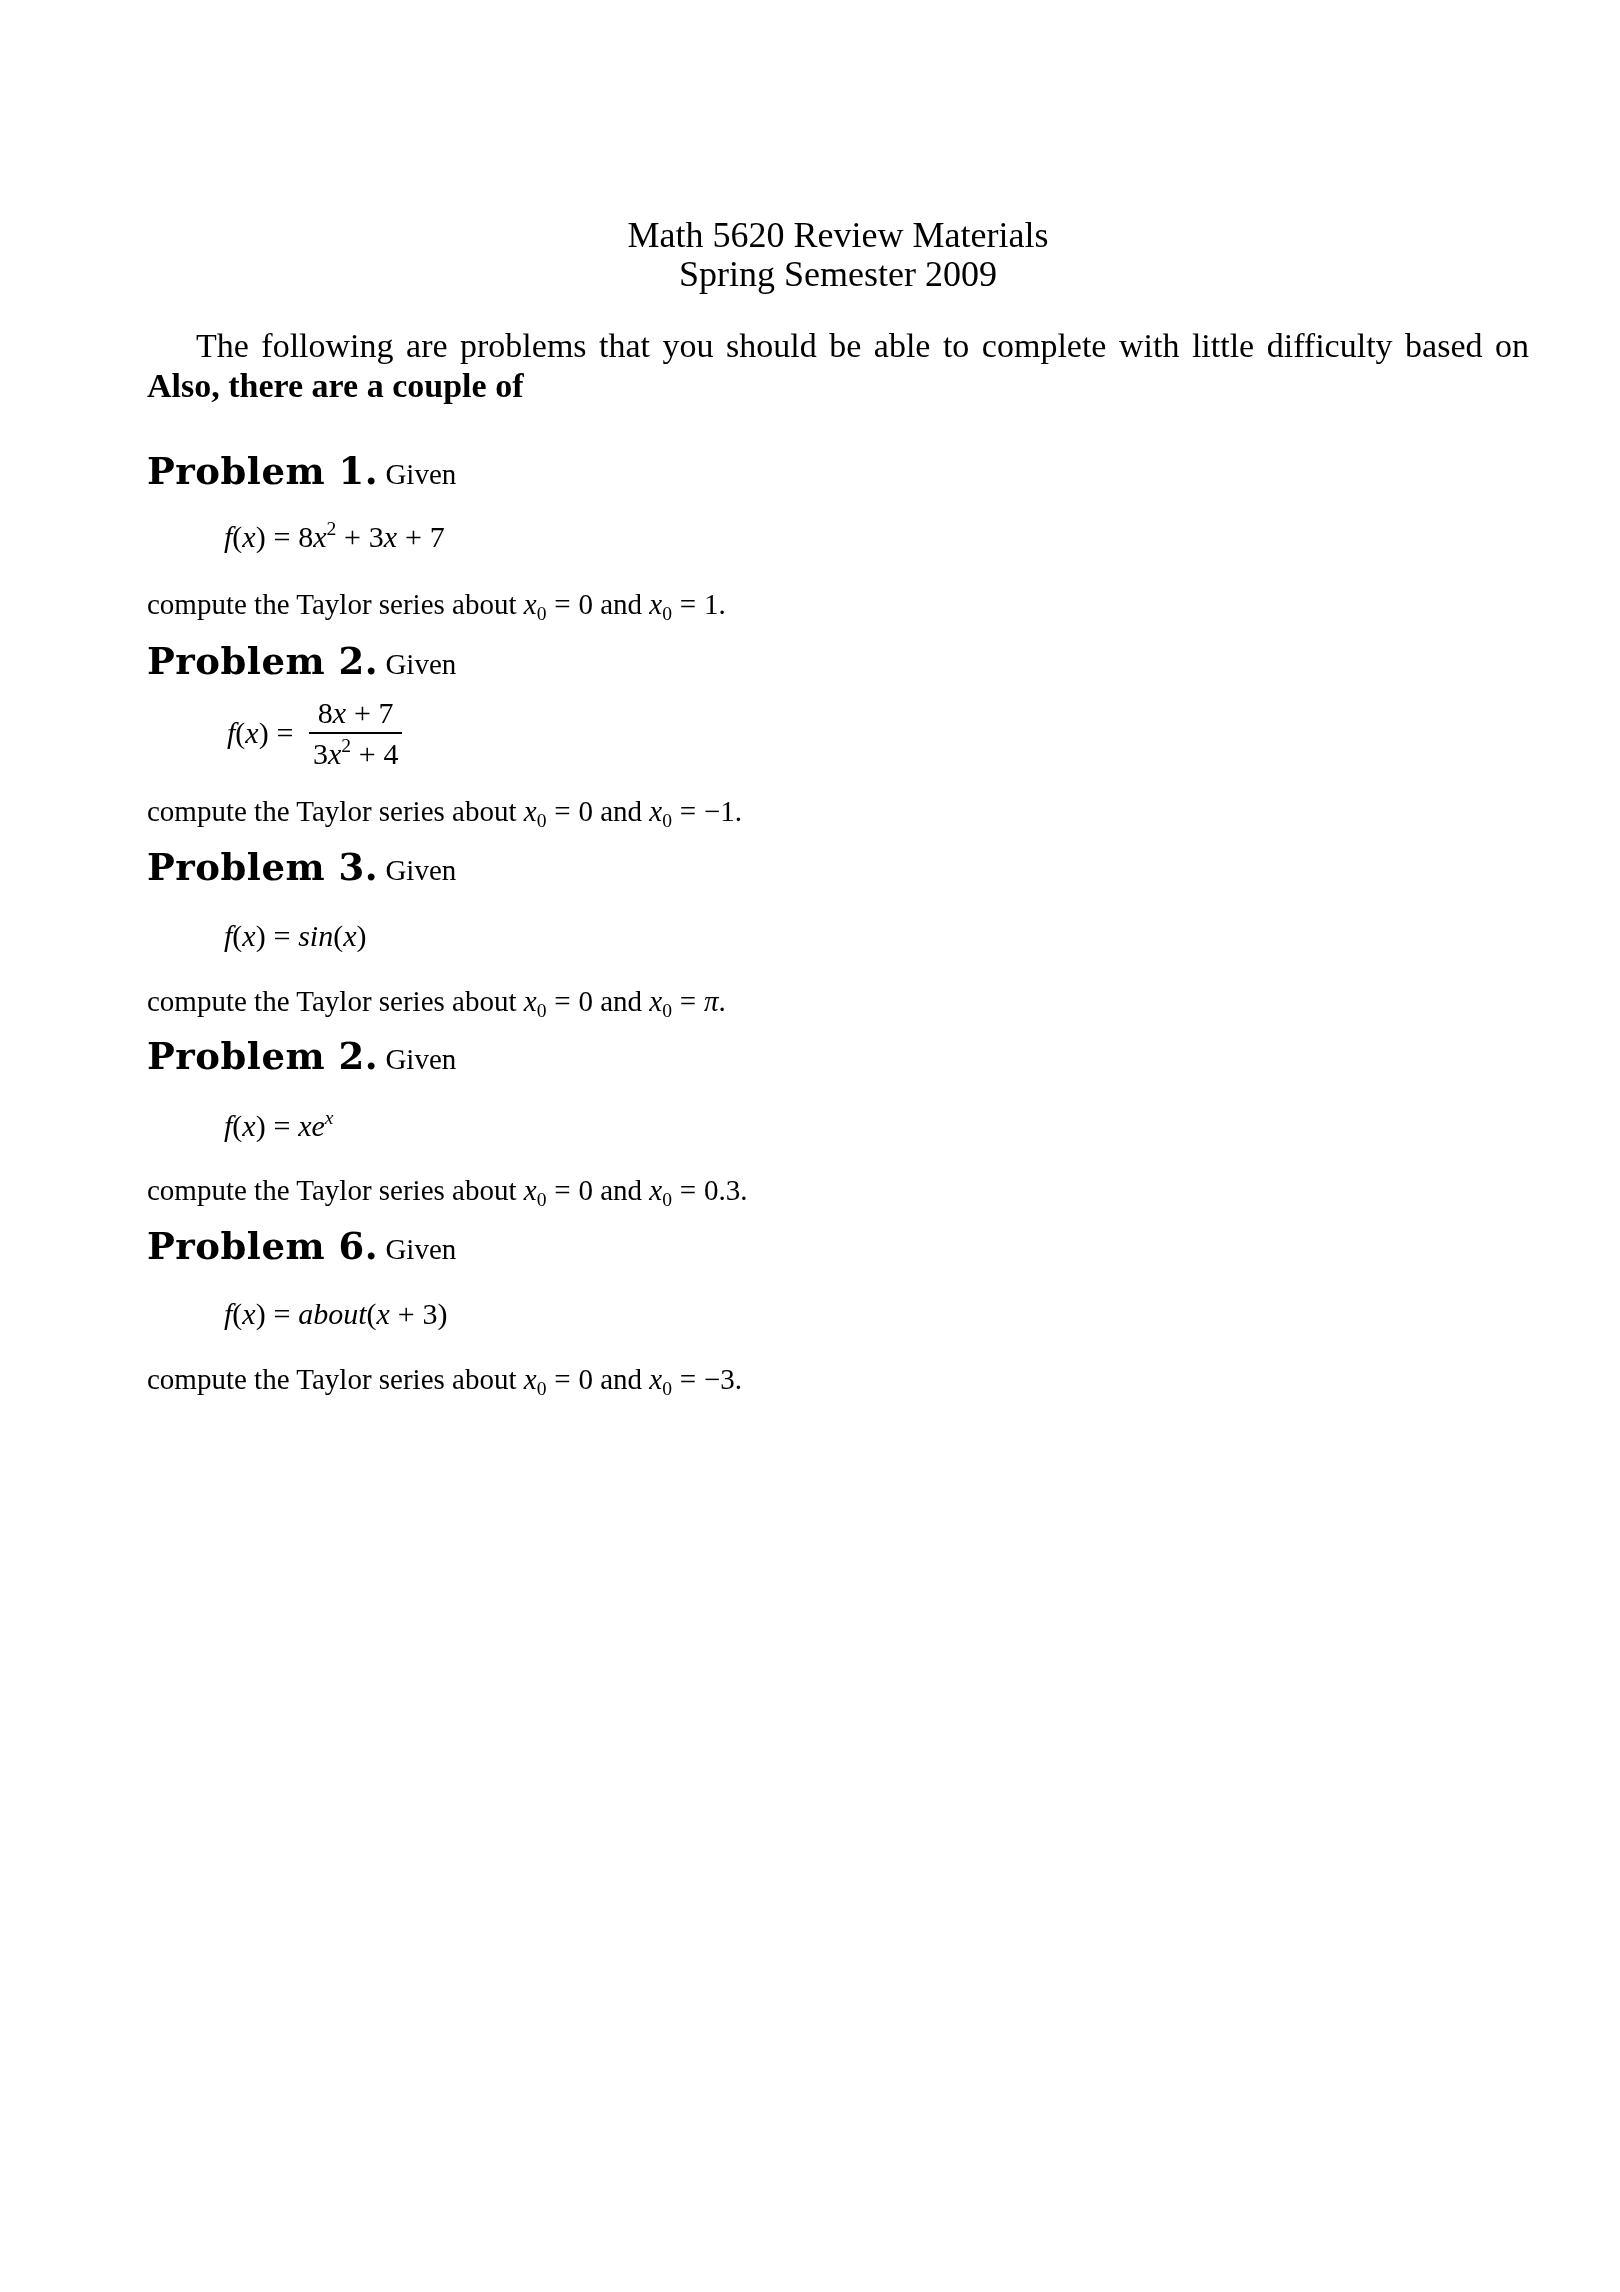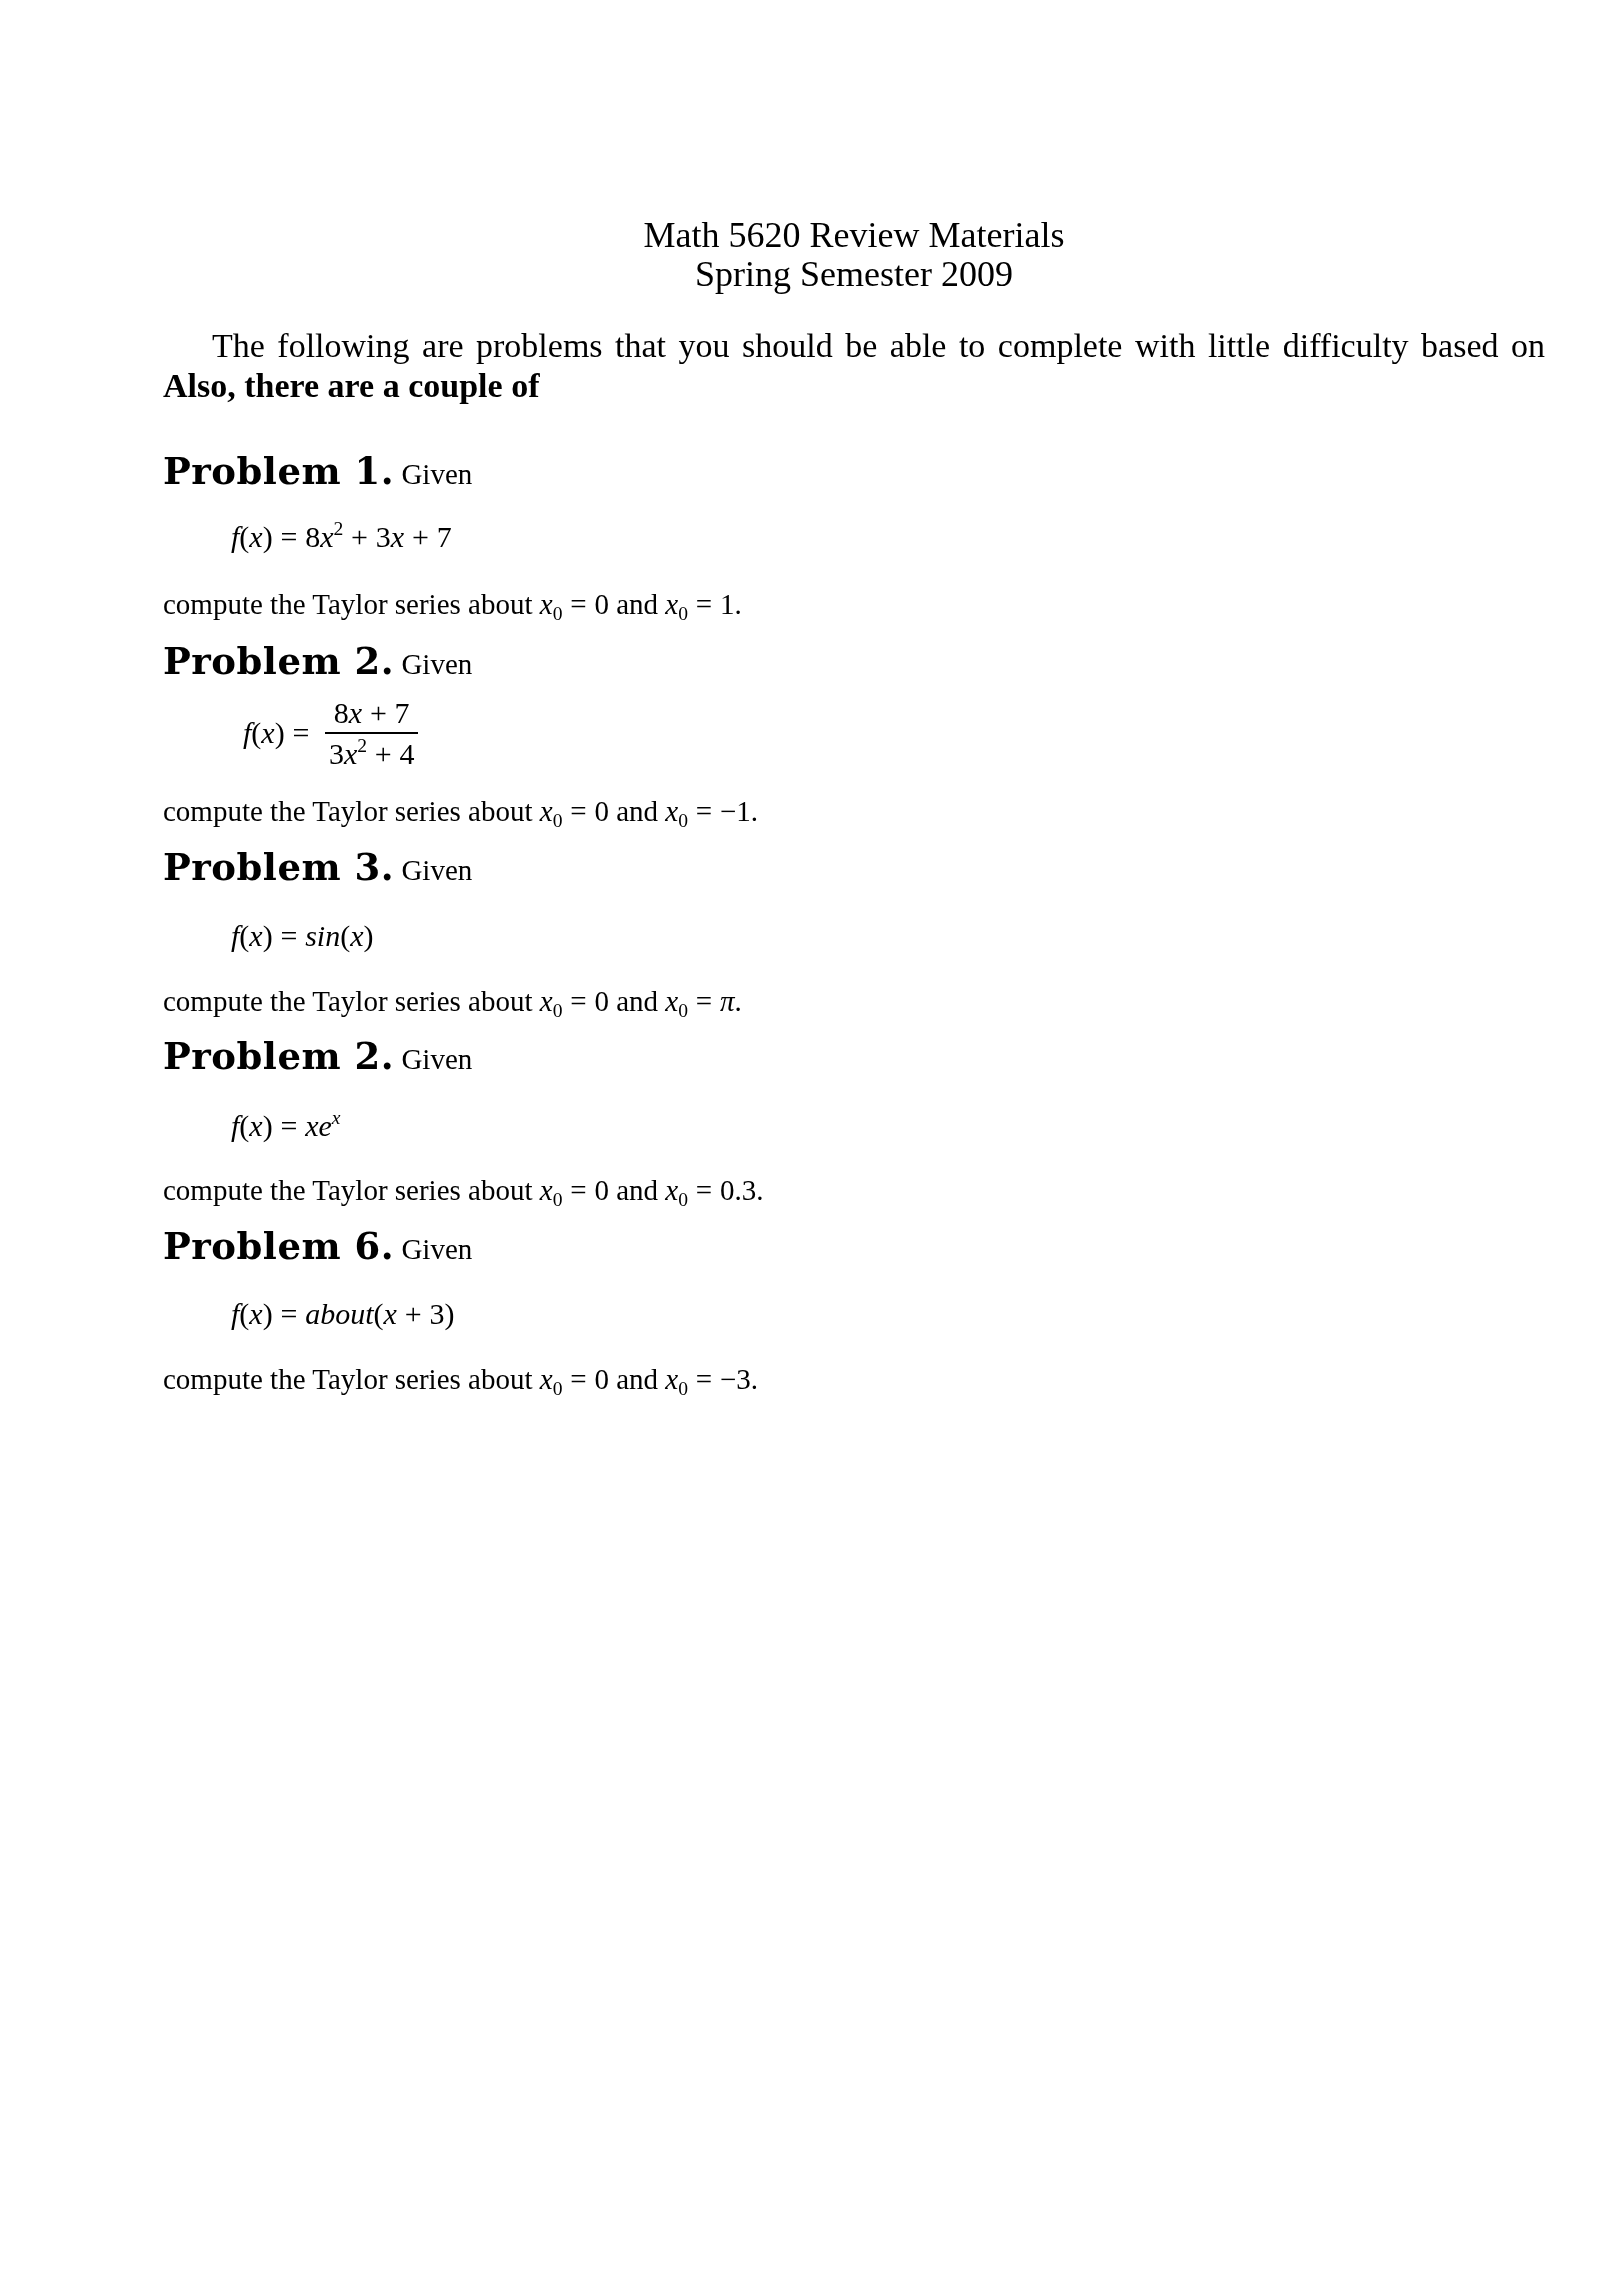--- a/index.html
+++ b/index.html
@@ -13,21 +13,20 @@
       position: relative;
       overflow: hidden;
       font-family: "Liberation Serif", "DejaVu Serif", serif;
       color: #000000;
     }
     .page {
       position: absolute;
       left: 0; top: 0;
       width: 1349px; height: 2293px;
       background: #ffffff;
-      margin-left: 16px;
     }
     .title {
       position: absolute;
       left: 0; width: 1676px;
       text-align: center;
       font-size: 36px;
       line-height: 39px;
     }
     .title.l1 { top: 216px; }
     .title.l2 { top: 255px; }
@@ -61,21 +60,21 @@
       white-space: nowrap;
     }
     .prob-head b {
       font-family: "DejaVu Serif", "Liberation Serif", serif;
       font-weight: bold;
       font-size: 37px;
       letter-spacing: 0.5px;
     }
     .eq {
       position: absolute;
-      left: 215px;
+      left: 224px;
       font-size: 30px;
       line-height: 35px;
       white-space: nowrap;
       text-align: right;
     }
     .m { font-style: italic; }
     .rm { font-style: normal; }
     .op { padding: 0 7.8px; font-style: normal; }
     sup { font-size: 19.6px; vertical-align: 11.8px; line-height: 0; }
     sub { font-size: 19.6px; vertical-align: -5.9px; line-height: 0; }

